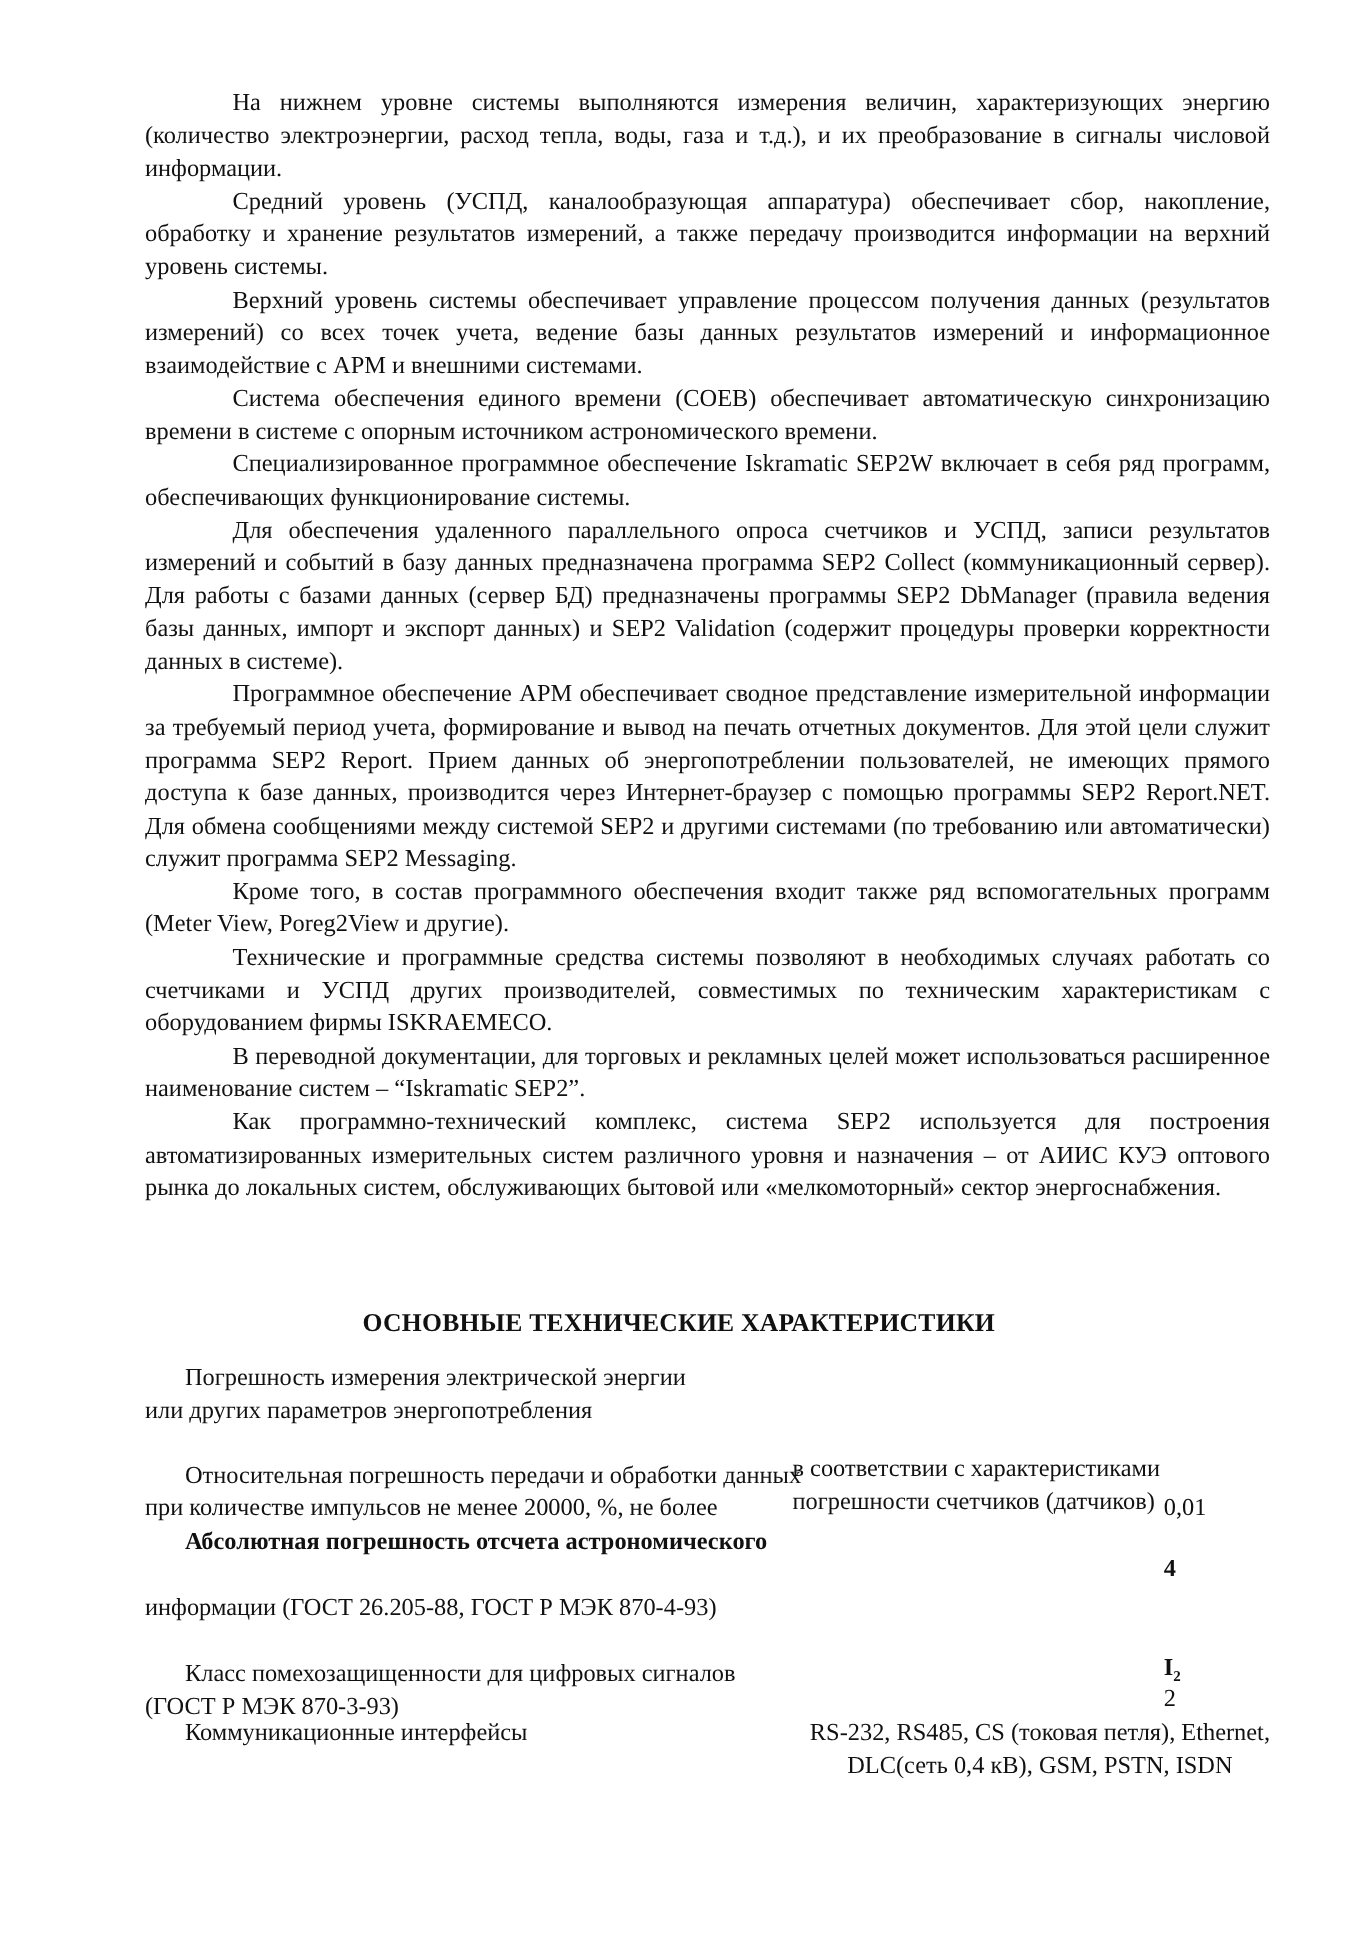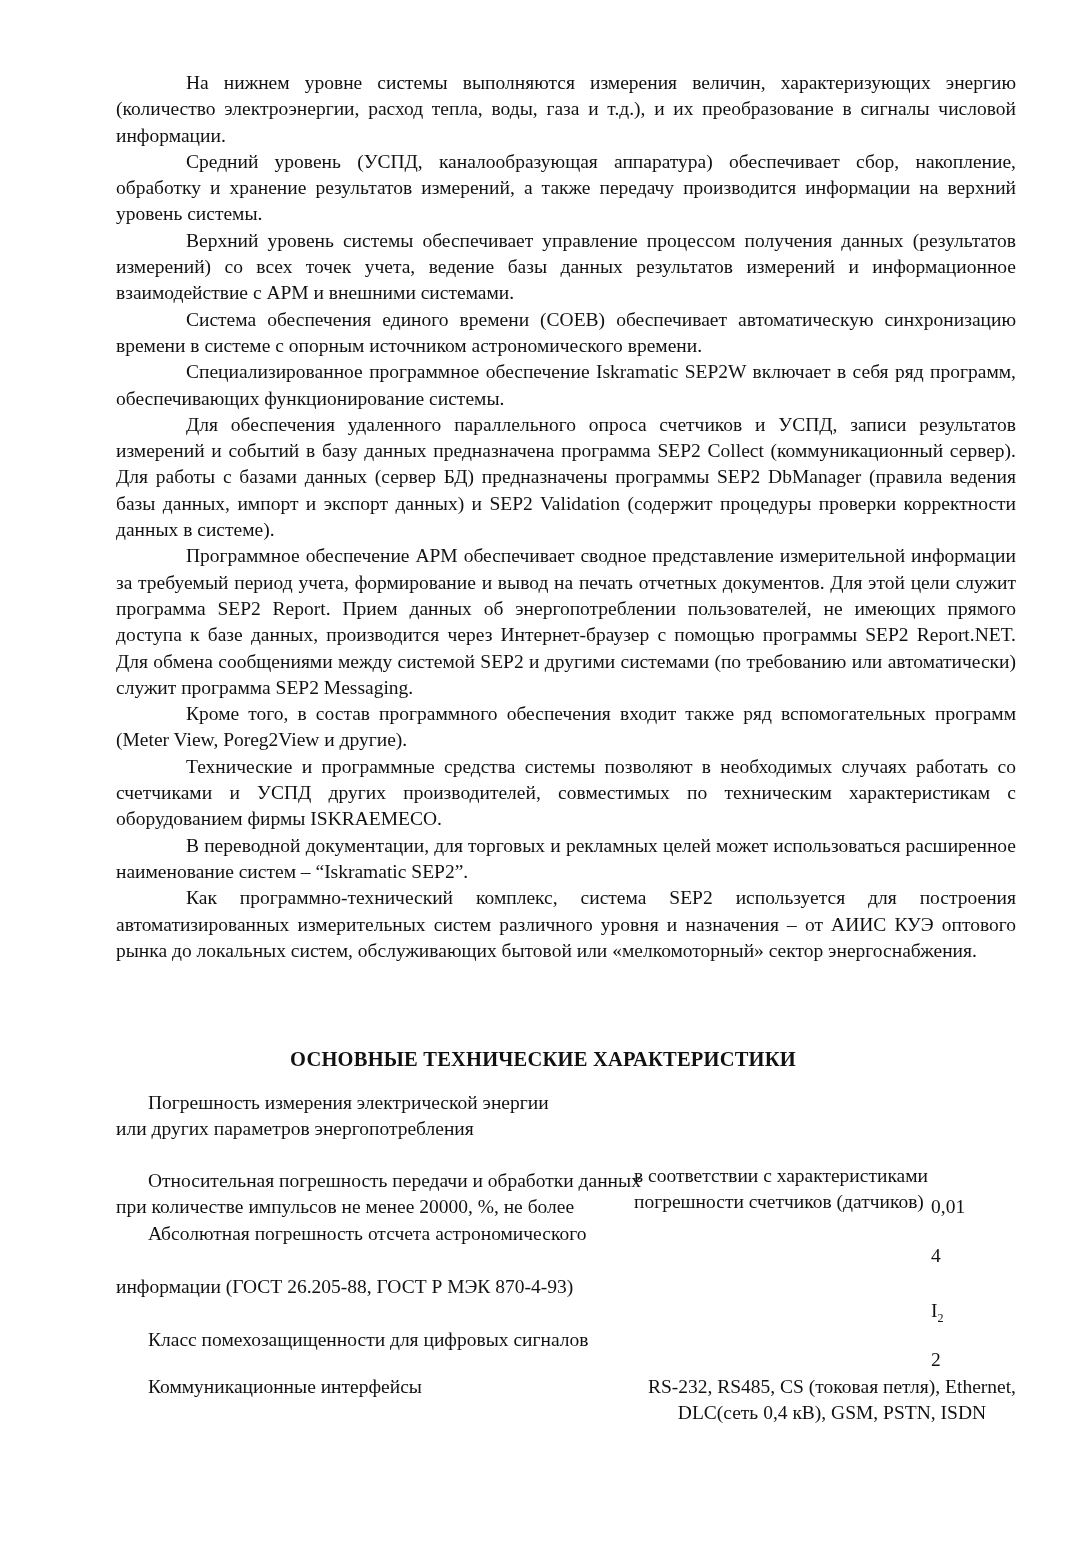--- a/index.html
+++ b/index.html
@@ -17,21 +17,21 @@
     position:absolute; left:0; width:1086px; top:1048px;
     text-align:center; font-weight:bold; font-size:20.5px; letter-spacing:0.2px;
   }
   .specs { position:absolute; left:116px; top:1090px; width:900px; font-size:19.5px; }
   .spec { position:relative; line-height:26.3px; }
   .spec .l1 { padding-left:32px; }
   .spec .l2 { }
   .spec .val { position:absolute; }
   .val-right-block { position:absolute; left:518px; top:26px; line-height:26.3px;margin-top:47px; }
   .v-num { left:815px; }
-  .bold { font-weight:normal; }
+  .bold { font-weight:bold;margin-top:24px; }
   sub { font-size:12px; }
   .iface-val { position:absolute; right:0; top:0; text-align:center; line-height:26.3px; }
 </style>
 </head>
 <body>
 
 <div class="page">
   <p class="para">На нижнем уровне системы выполняются измерения величин, характеризующих энергию (количество электроэнергии, расход тепла, воды, газа и т.д.), и их преобразование в сигналы числовой информации.</p>
   <p class="para">Средний уровень (УСПД, каналообразующая аппаратура) обеспечивает сбор, накопление, обработку и хранение результатов измерений, а также передачу производится информации на верхний уровень системы.</p>
   <p class="para">Верхний уровень системы обеспечивает управление процессом получения данных (результатов измерений) со всех точек учета, ведение базы данных результатов измерений и информационное взаимодействие с АРМ и внешними системами.</p>
@@ -57,32 +57,33 @@
       <div>погрешности счетчиков (датчиков)</div>
     </div>
   </div>
 
   <div class="spec" style="height:53px;">
     <div class="l1">Относительная погрешность передачи и обработки данных</div>
     <div class="l2">при количестве импульсов не менее 20000, %, не более</div>
     <div class="val v-num" style="top:26px;">0,01</div>
   </div>
 
-  <div class="spec" style="height:53px;">
+  <div class="spec" style="height:53px;font-weight:bold;">
     <div class="l1">Абсолютная погрешность отсчета астрономического</div>
     <div class="val v-num" style="top:22px;">4</div>
   </div>
 
   <div class="spec" style="height:53px;">
     <div class="l2">информации (ГОСТ 26.205-88, ГОСТ Р МЭК 870-4-93)</div>
     <div class="val v-num bold" style="top:24px;"><span>I</span><sub>2</sub></div>
   </div>
 
   <div class="spec" style="height:53px;">
     <div class="l1">Класс помехозащищенности для цифровых сигналов</div>
+    <div class="l2">(ГОСТ Р МЭК 870-3-93)</div>
     <div class="val v-num" style="top:20px;">2</div>
   </div>
 
   <div class="spec" style="height:53px; margin-top:-6px;">
     <div class="l1">Коммуникационные интерфейсы</div>
     <div class="iface-val">
       <div>RS-232, RS485, CS (токовая петля), Ethernet,</div>
       <div>DLC(сеть 0,4 кВ), GSM, PSTN, ISDN</div>
     </div>
   </div>

